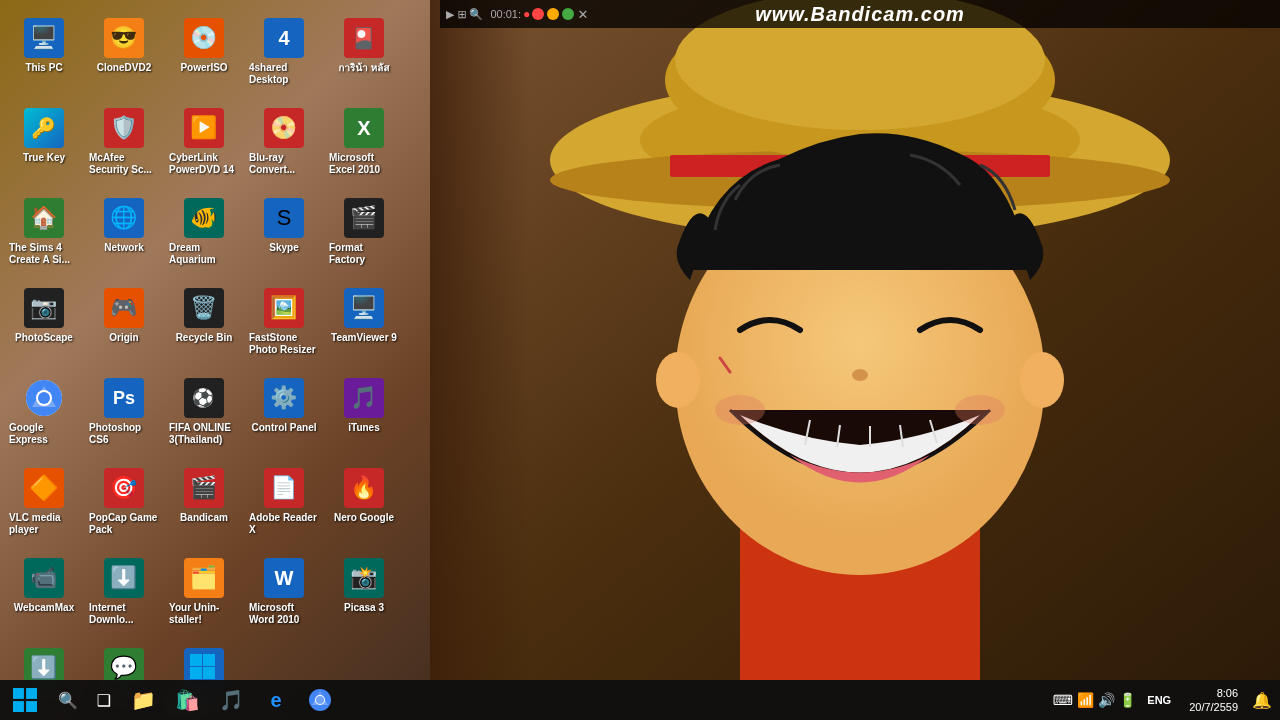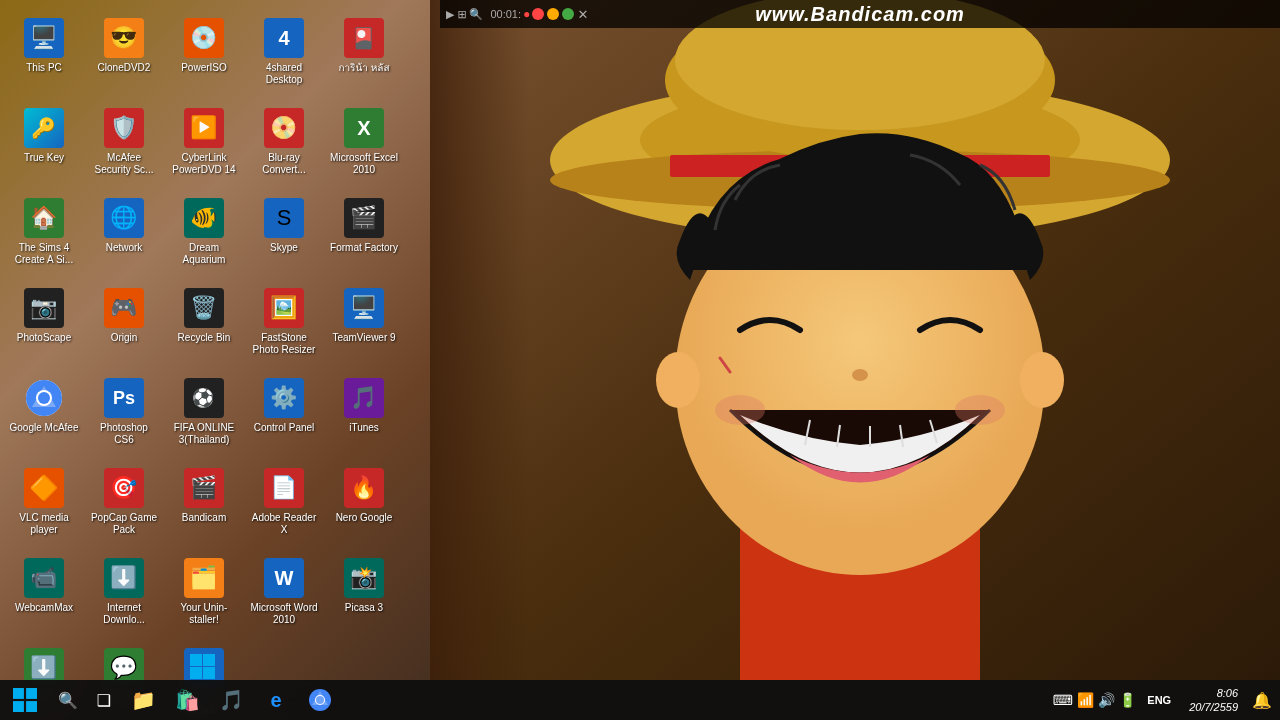--- a/index.html
+++ b/index.html
@@ -75,25 +75,25 @@
       display: flex;
       align-items: center;
       justify-content: center;
       font-size: 28px;
       border-radius: 4px;
     }
 
     .icon-label {
       color: white;
       font-size: 10px;
-      text-align: center;
       line-height: 1.2;
       text-shadow: 1px 1px 2px rgba(0,0,0,0.9);
       max-width: 72px;
       word-wrap: break-word;
+      font-weight: bold;
     }
 
     
     .taskbar {
       position: absolute;
       bottom: 0;
       left: 0;
       width: 100%;
       height: 40px;
       background: rgba(15, 15, 15, 0.95);
@@ -176,21 +176,20 @@
       cursor: pointer;
     }
 
     .taskbar-clock {
       color: white;
       font-size: 11px;
       text-align: right;
       line-height: 1.3;
       cursor: pointer;
       padding: 0 8px;
-      font-style: italic;
     }
 
     .lang-indicator {
       color: white;
       font-size: 11px;
       font-weight: bold;
       padding: 0 4px;
       cursor: pointer;
     }
 
@@ -444,21 +443,21 @@
   <div class="desktop-icon">
     <div class="icon-img" style="background:transparent;">
       <svg width="36" height="36" viewBox="0 0 36 36">
         <circle cx="18" cy="18" r="18" fill="#fff"></circle>
         <circle cx="18" cy="18" r="18" fill="#4285F4"></circle>
         <path d="M18 6 L30 27 L6 27 Z" fill="#fff" opacity="0.3"></path>
         <circle cx="18" cy="18" r="8" fill="#fff"></circle>
         <circle cx="18" cy="18" r="6" fill="#4285F4"></circle>
       </svg>
     </div>
-    <span class="icon-label">Google McAfee</span>
+    <span class="icon-label">Google Express</span>
   </div>
   <div class="desktop-icon">
     <div class="icon-img icon-blue">
         <span style="font-size:18px;color:white;font-weight:bold;">Ps</span>
       </div>
     <span class="icon-label">Photoshop CS6</span>
   </div>
   <div class="desktop-icon">
     <div class="icon-img icon-dark">
         <span style="font-size:18px;">⚽</span>

